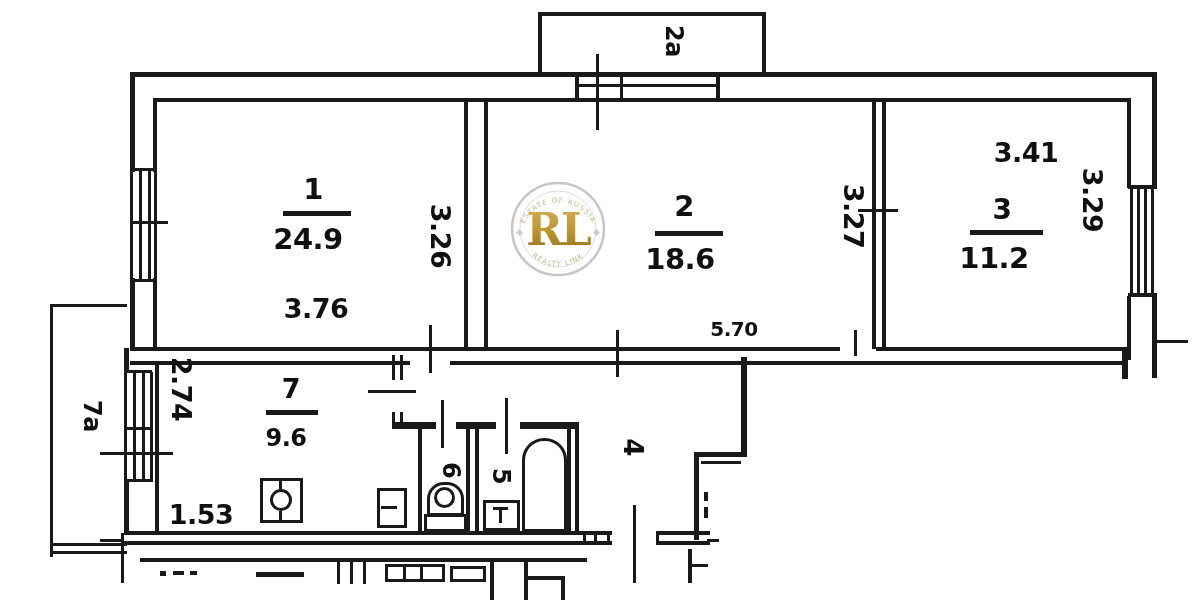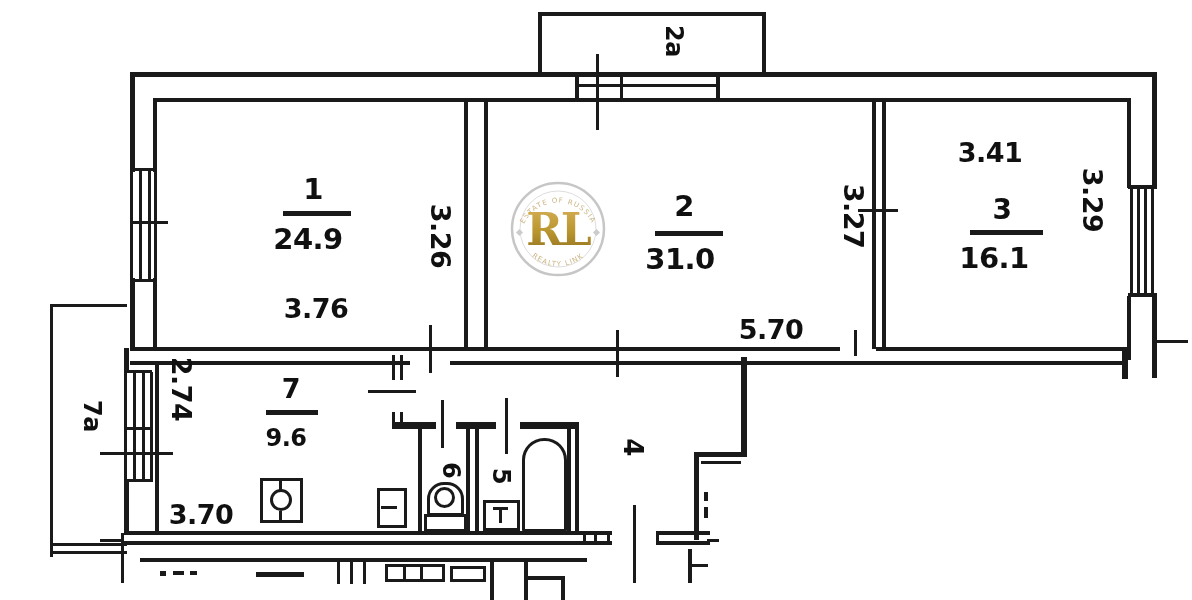--- a/index.html
+++ b/index.html
@@ -158,43 +158,43 @@
   <div class="box" style="left:483px;top:500px;width:37px;height:31px"></div>
   <div class="w" style="left:499px;top:509px;width:3px;height:14px"></div>
   <div class="w" style="left:493px;top:507px;width:15px;height:3px"></div>
 
   <div class="lbl" style="left:313px;top:189px;font-size:29px">1</div>
   <div class="w" style="left:283px;top:211px;width:68px;height:5px"></div>
   <div class="lbl" style="left:308px;top:239px;font-size:29px">24.9</div>
 
   <div class="lbl" style="left:684px;top:206px;font-size:29px">2</div>
   <div class="w" style="left:655px;top:231px;width:68px;height:5px"></div>
-  <div class="lbl" style="left:680px;top:259px;font-size:29px">31.0</div>
+  <div class="lbl" style="left:680px;top:259px;font-size:29px">18.6</div>
 
   <div class="lbl" style="left:1002px;top:210px;font-size:28px">3</div>
   <div class="w" style="left:970px;top:230px;width:73px;height:5px"></div>
-  <div class="lbl" style="left:994px;top:258px;font-size:29px">16.1</div>
+  <div class="lbl" style="left:994px;top:258px;font-size:29px">11.2</div>
 
   <div class="lbl" style="left:291px;top:388px;font-size:27px">7</div>
   <div class="w" style="left:266px;top:410px;width:52px;height:5px"></div>
   <div class="lbl" style="left:286px;top:438px;font-size:24px">9.6</div>
 
   <div class="lbl rot" style="left:674px;top:41px;font-size:24px">2a</div>
   <div class="lbl rot" style="left:92px;top:416px;font-size:24px">7a</div>
   <div class="lbl rot" style="left:633px;top:447px;font-size:26px">4</div>
   <div class="lbl rot" style="left:501px;top:476px;font-size:24px">5</div>
   <div class="lbl rot" style="left:451px;top:470px;font-size:24px">6</div>
 
   <div class="lbl" style="left:316px;top:308px;font-size:27px">3.76</div>
   <div class="lbl rot" style="left:440px;top:236px;font-size:27px">3.26</div>
-  <div class="lbl" style="left:771px;top:329px;font-size:27px">5.70</div>
+  <div class="lbl" style="left:734px;top:329px;font-size:20px">5.70</div>
   <div class="lbl rot" style="left:853px;top:216px;font-size:27px">3.27</div>
-  <div class="lbl" style="left:990px;top:152px;font-size:27px">3.41</div>
+  <div class="lbl" style="left:1026px;top:152px;font-size:27px">3.41</div>
   <div class="lbl rot" style="left:1092px;top:200px;font-size:27px">3.29</div>
-  <div class="lbl" style="left:201px;top:514px;font-size:27px">3.70</div>
+  <div class="lbl" style="left:201px;top:514px;font-size:27px">1.53</div>
   <div class="lbl rot" style="left:181px;top:389px;font-size:27px">2.74</div>
 
   <svg class="wm" width="100" height="100" viewBox="0 0 100 100">
     <defs>
       <linearGradient id="wm-gold" x1="0" y1="0" x2="0" y2="1">
         <stop offset="0" stop-color="#d8b258"></stop>
         <stop offset="0.55" stop-color="#b9952e"></stop>
         <stop offset="1" stop-color="#8f6f1e"></stop>
       </linearGradient>
       <path id="wm-arc-top" d="M 13 53 A 38 38 0 0 1 87 53" fill="none"></path>

